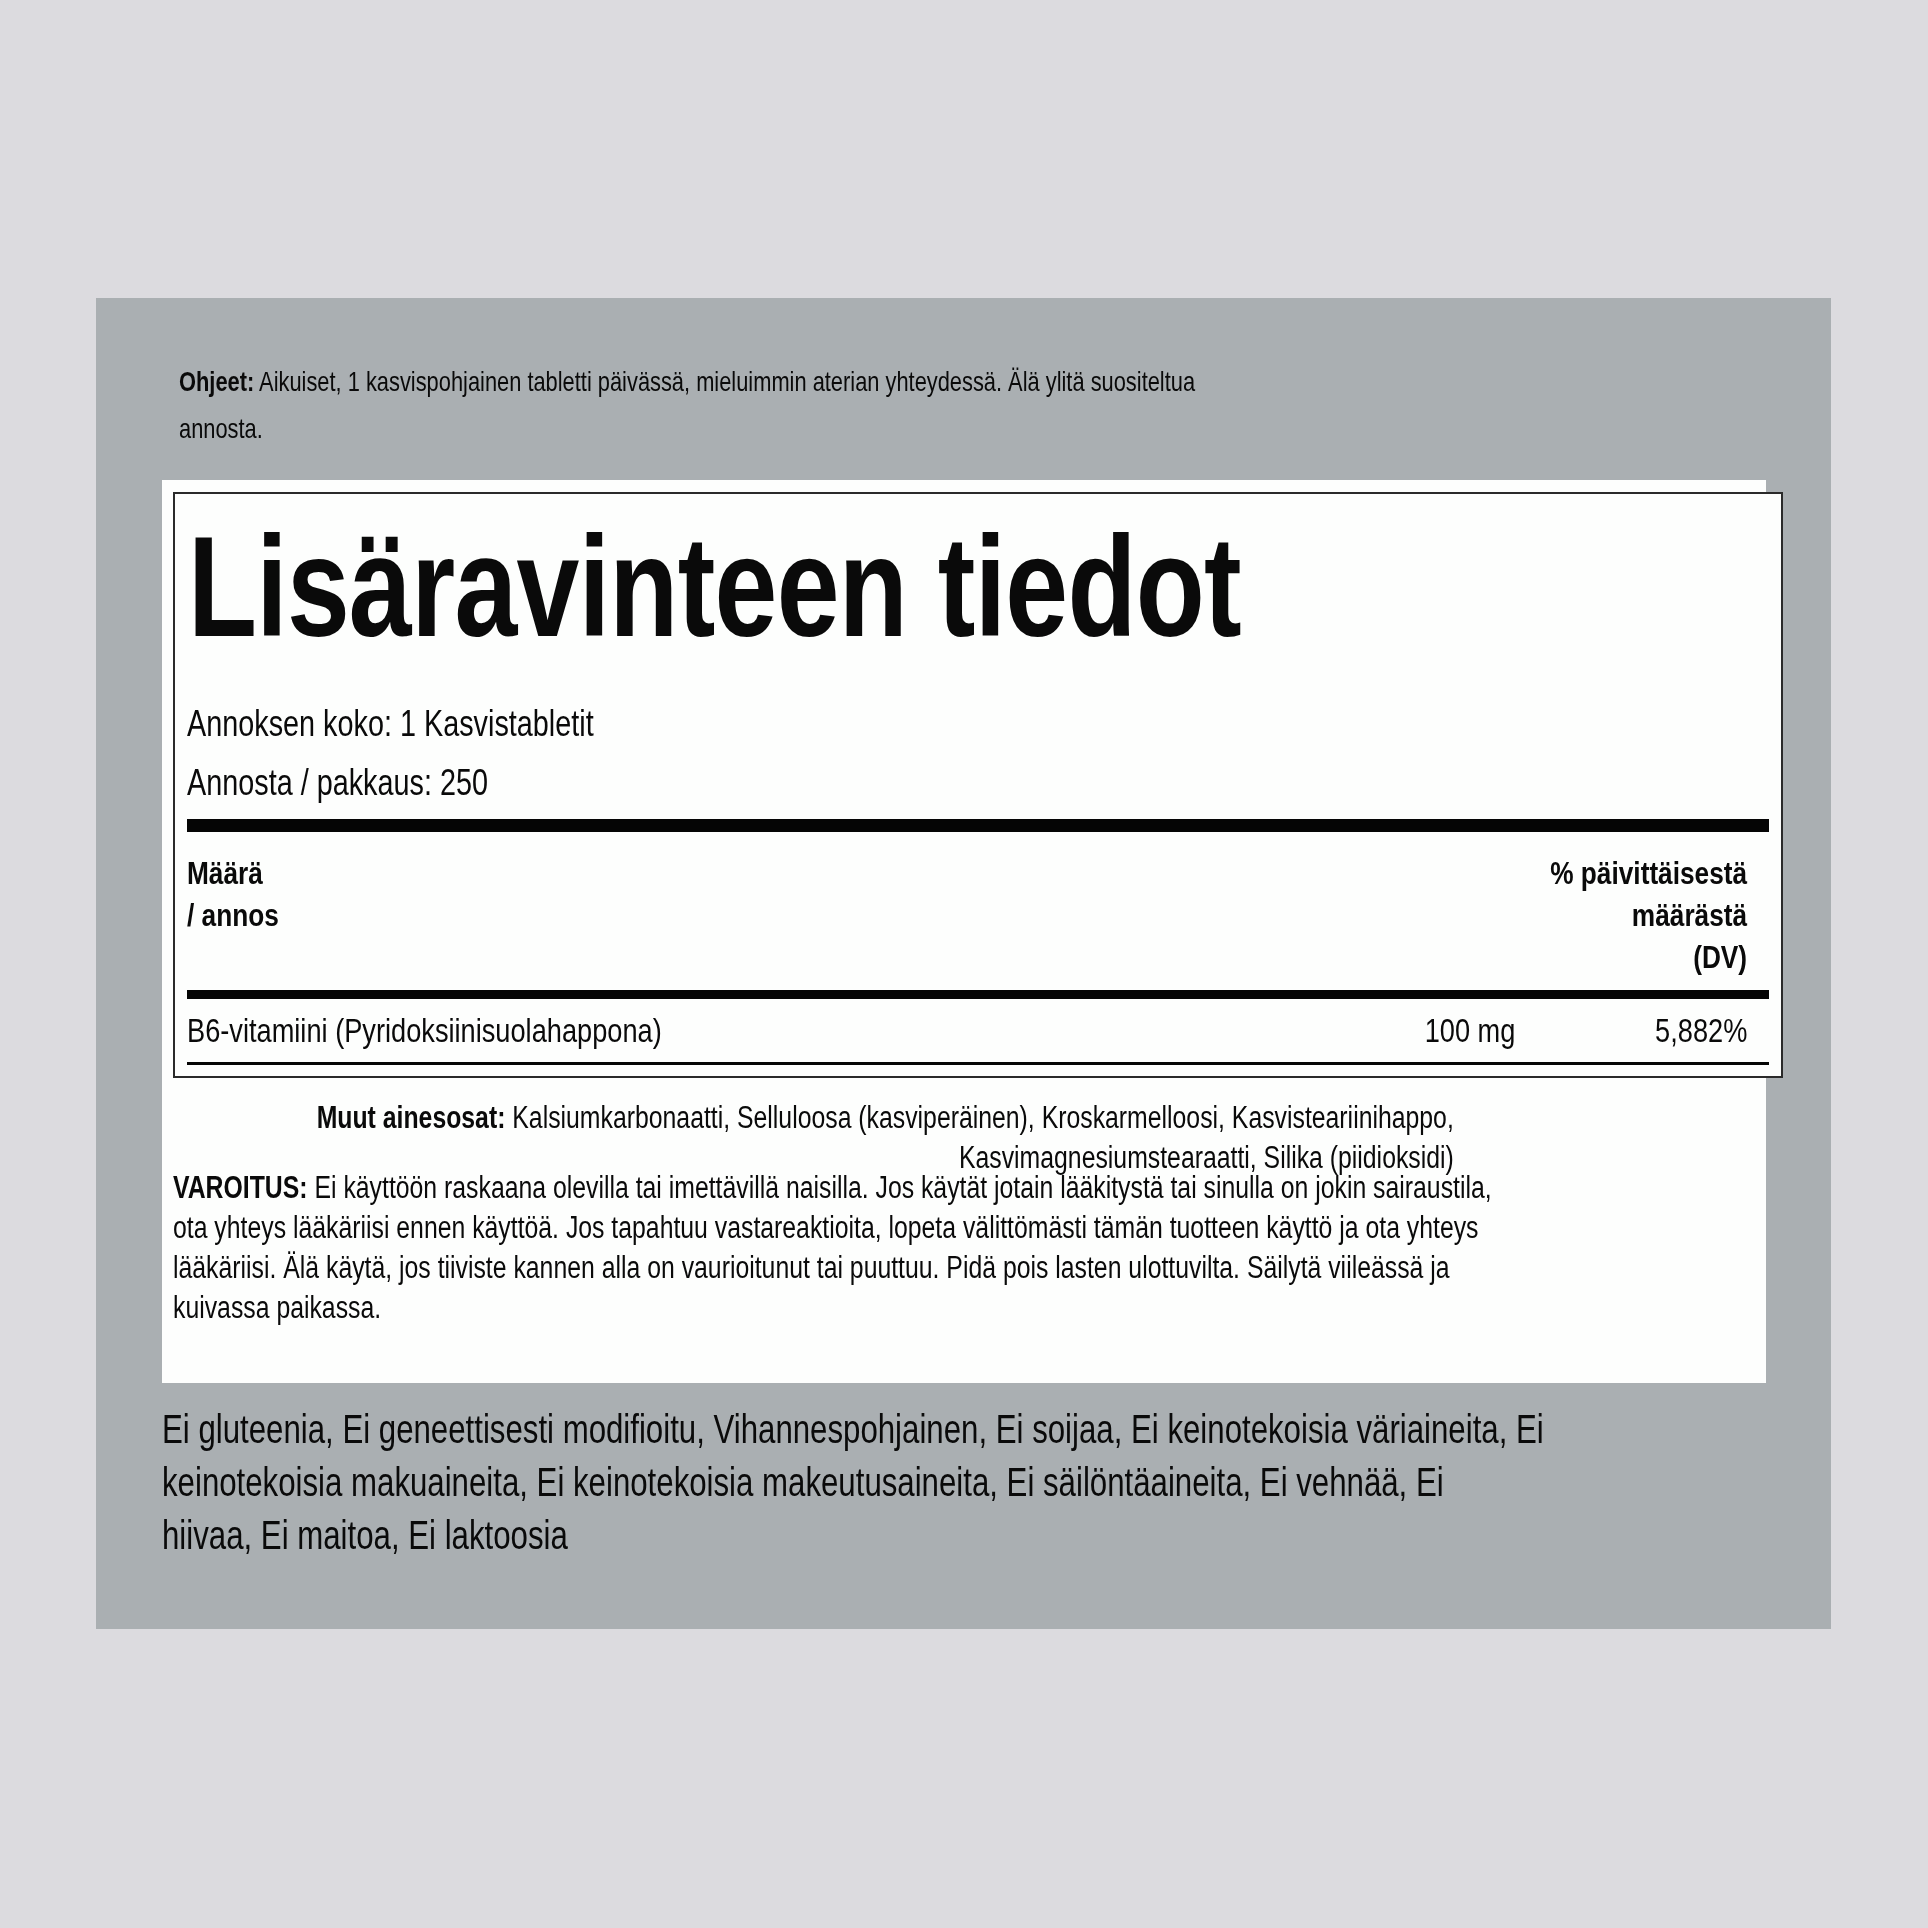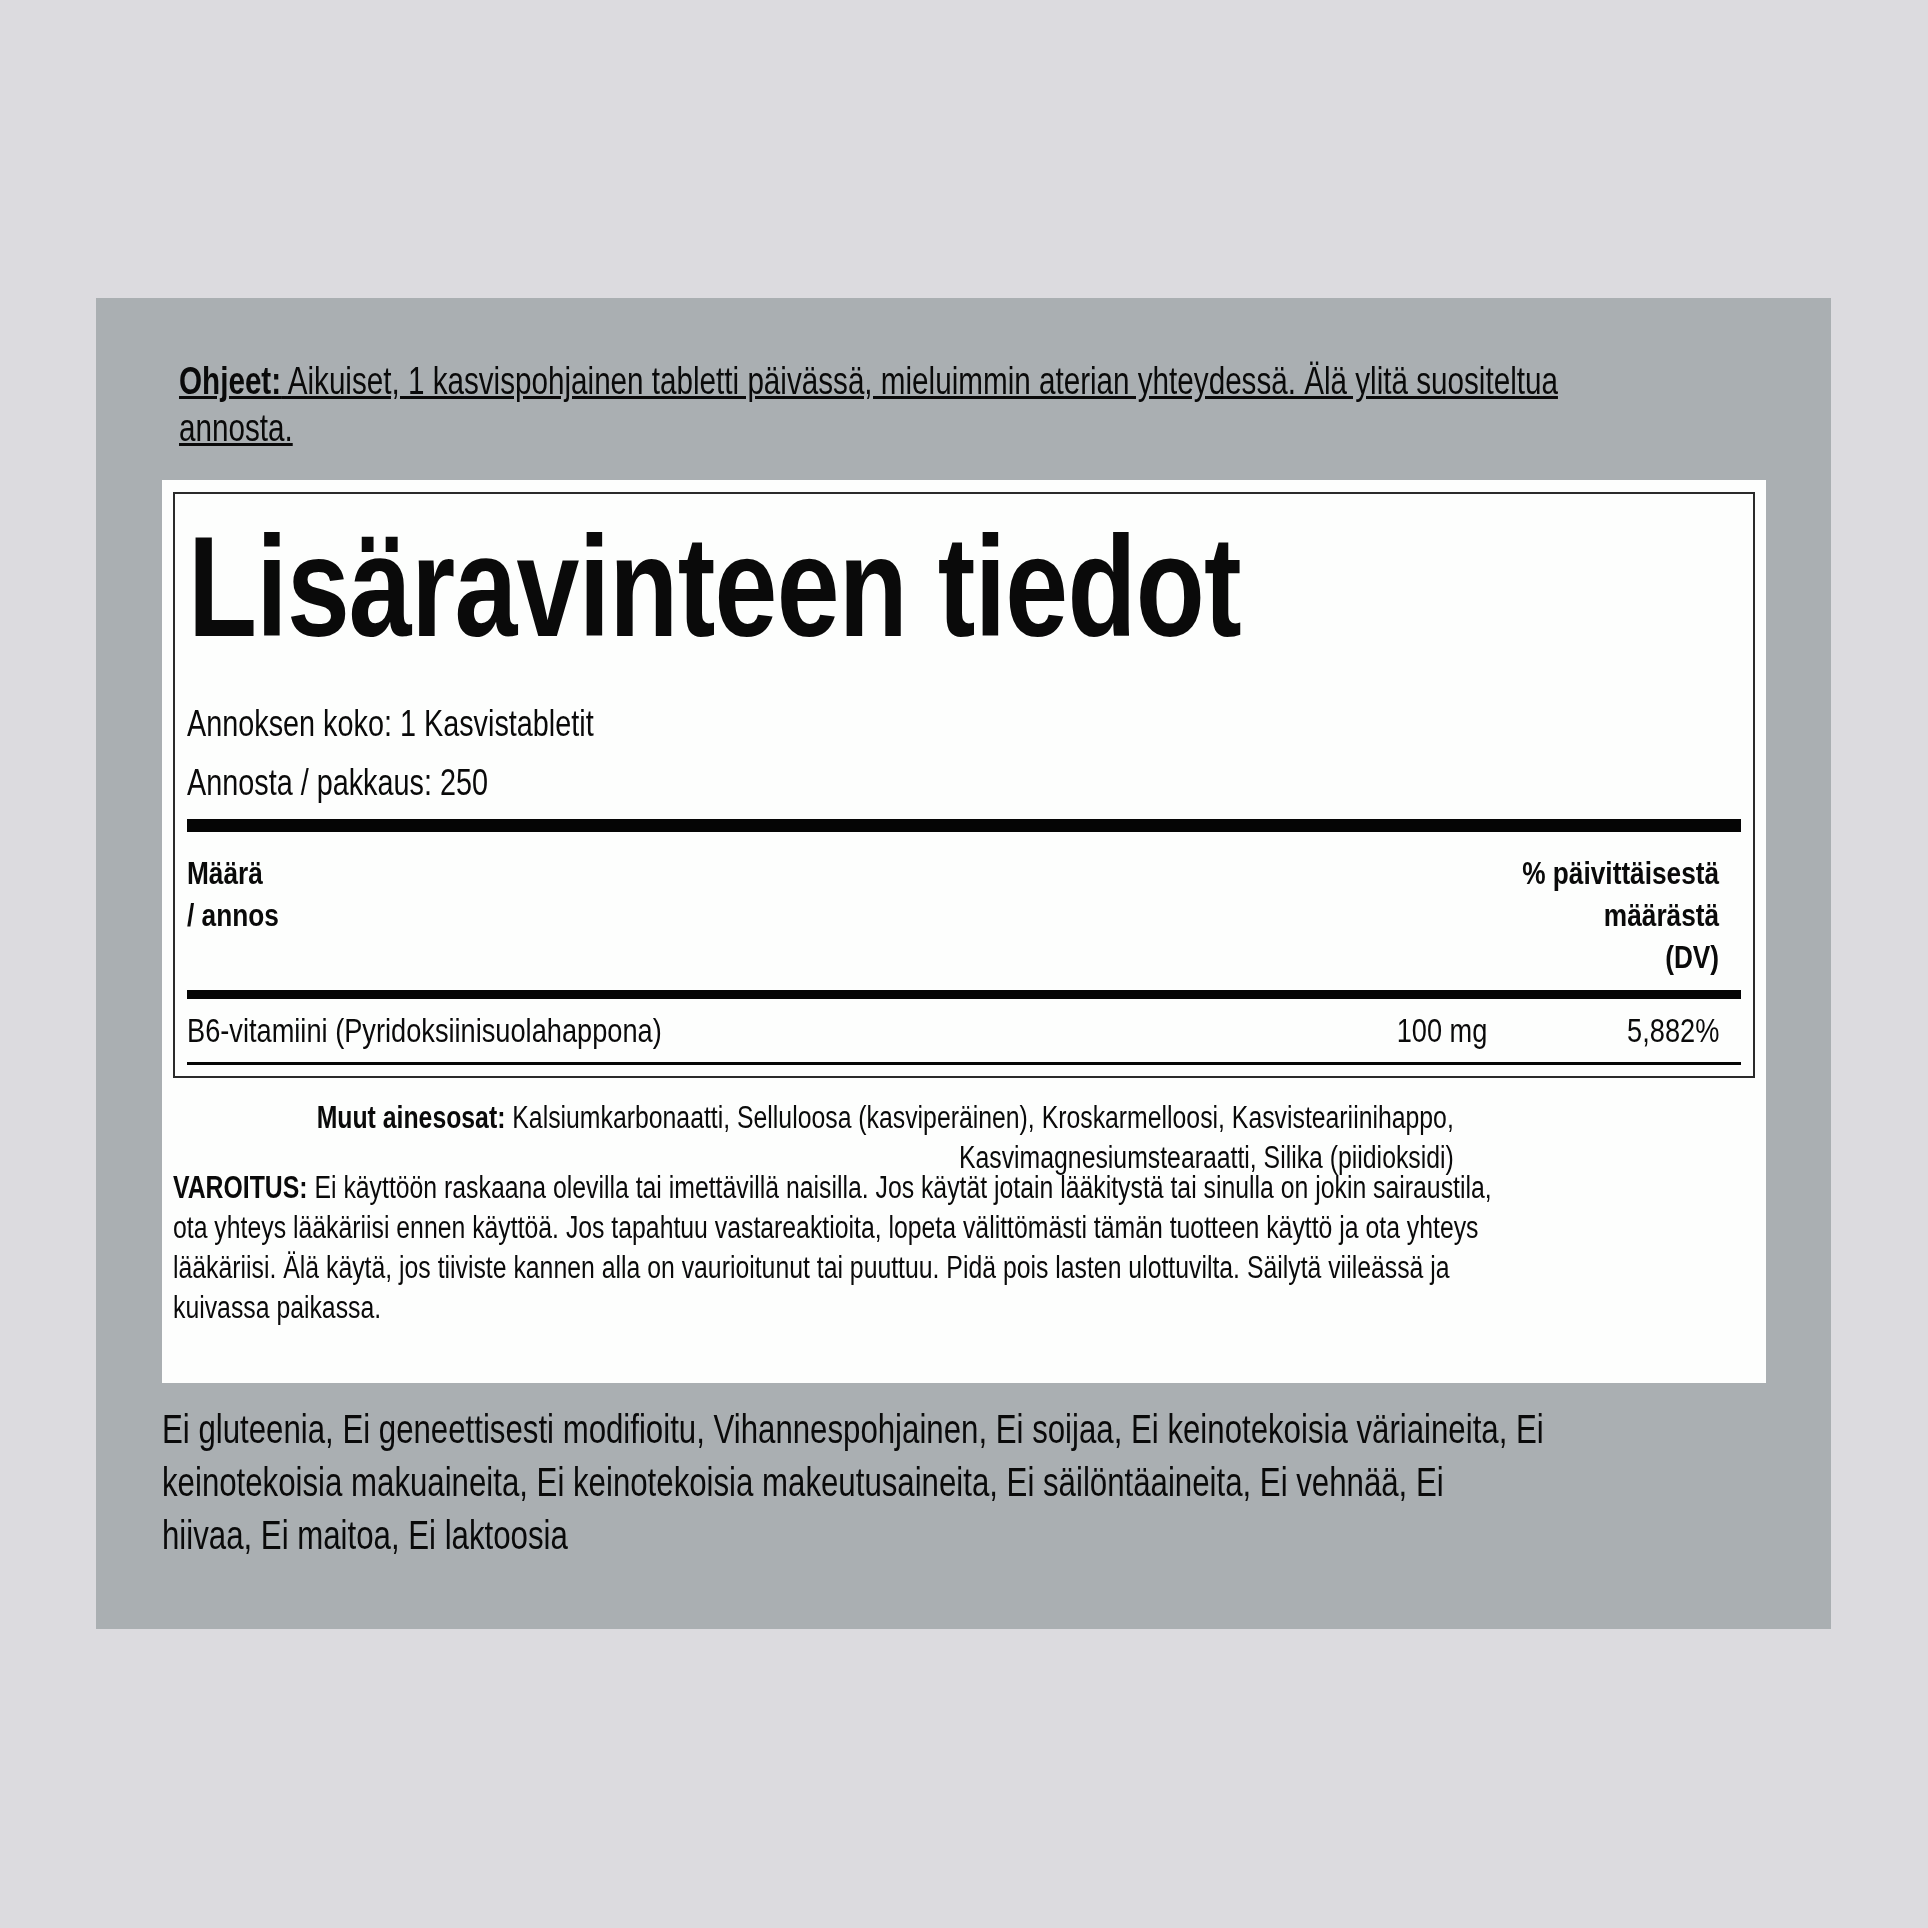--- a/index.html
+++ b/index.html
@@ -13,36 +13,37 @@
   }
 
   #panel {
     position: absolute; left: 96px; top: 298px;
     width: 1735px; height: 1331px;
     background: #aaafb2;
   }
 
   #directions {
     position: absolute; left: 179px; top: 358px; width: 1638px;
-    font-size: 38px; line-height: 47px; text-decoration: underline;
+    font-size: 28px; line-height: 47px;
   }
   #directions .line { display: block; white-space: nowrap; transform: scaleX(0.78); transform-origin: left top; }
   .b { font-weight: bold; }
 
   #label-card {
     position: absolute; left: 162px; top: 480px;
     width: 1604px; height: 903px;
     background: #fdfefd;
   }
 
   #facts-box {
     position: absolute; left: 173px; top: 492px;
     width: 1578px; height: 582px;
     border: 2.8px solid #2a2a2a;
     background: #fdfefd;
+    padding-left: 28px;
   }
 
   #facts-title {
     position: absolute; left: 13px; top: 17px;
     font-size: 143px; font-weight: bold; line-height: 151px;
     letter-spacing: -0.9px;
     transform: scaleX(0.79); transform-origin: left top;
     white-space: nowrap;
   }
 

